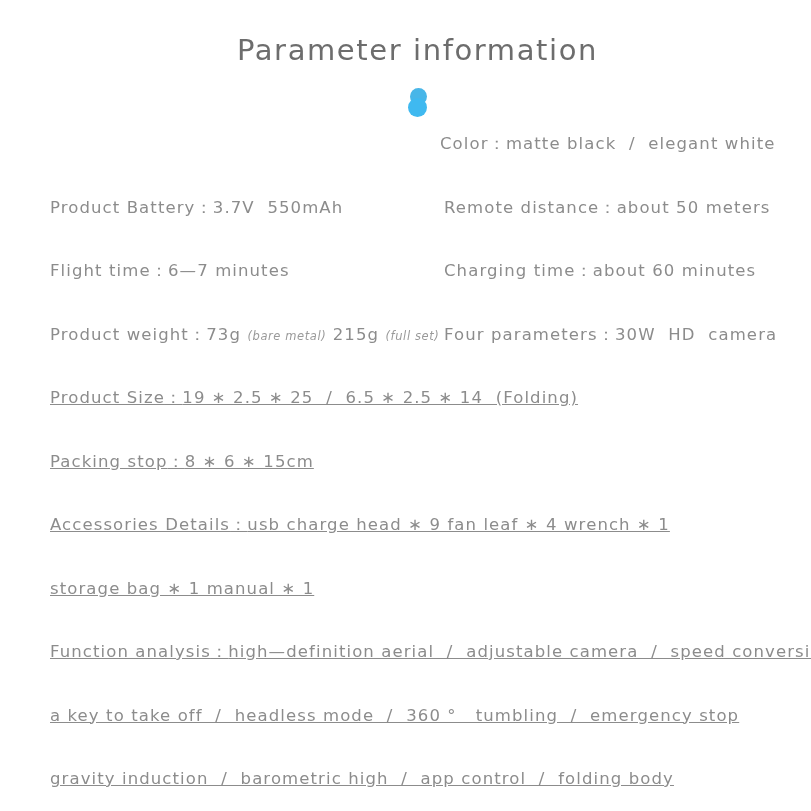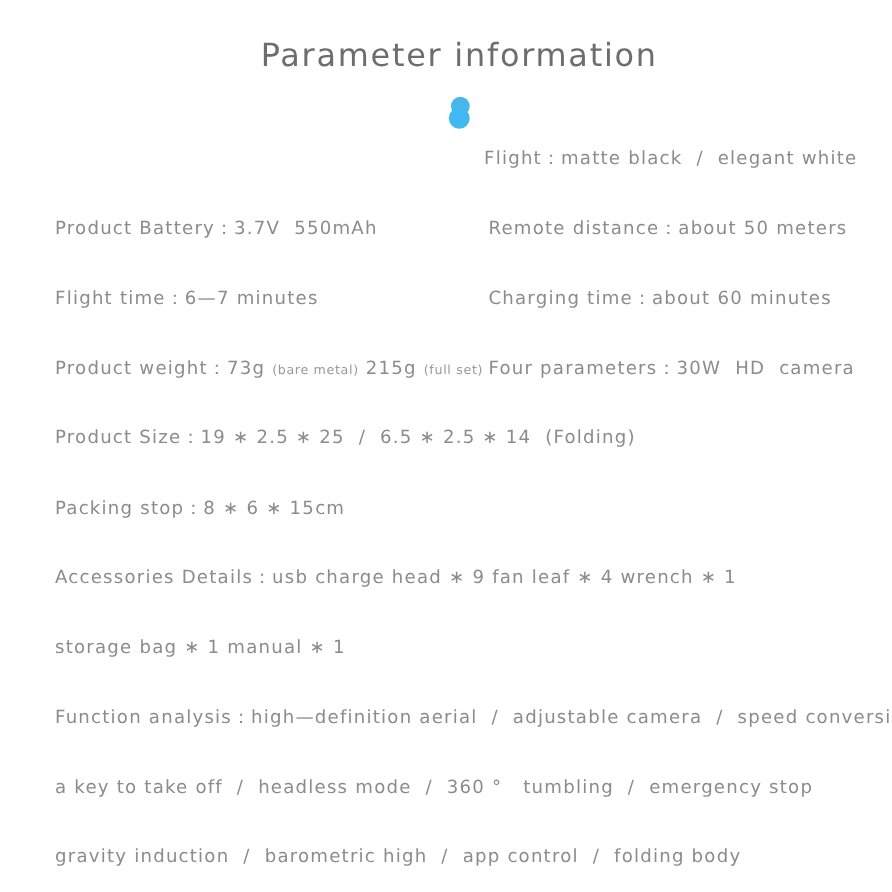--- a/index.html
+++ b/index.html
@@ -84,29 +84,30 @@
     position: absolute;
     top: 0;
     font-size: 16.5px;
     letter-spacing: 1.1px;
     color: #8c8c8c;
     line-height: 38px;
     white-space: pre;
   }
   .cell-left  { left: 50px; }
   .cell-right { left: 440px; }
-  .cell-wide  { left: 50px; }
+  .cell-wide  { left: 50px; text-decoration: underline; }
 
   
   .cell-right-indent { left: 444px; }
 
   .sub {
     font-size: 11.5px;
     letter-spacing: 0.6px;
     color: #9a9a9a;
+    font-style: italic;
   }
 
   .sep { letter-spacing: 0.8px; }
 </style>
 </head>
 <body>
 
 <div class="page">
 
   <div class="header">
@@ -114,21 +115,21 @@
 
     <div class="divider-dots">
       <span class="dot dot-top"></span>
       <span class="dot dot-bottom"></span>
     </div>
   </div>
 
   <div class="spec-body">
 
     <div class="spec-row">
-      <div class="cell cell-right"><span>Flight</span><span class="sep">：</span><span>matte black  /  elegant white</span></div>
+      <div class="cell cell-right"><span>Color</span><span class="sep">：</span><span>matte black  /  elegant white</span></div>
     </div>
 
     <div class="spec-row">
       <div class="cell cell-left"><span>Product Battery</span><span class="sep">：</span><span>3.7V  550mAh</span></div>
       <div class="cell cell-right-indent"><span>Remote distance</span><span class="sep">：</span><span>about 50 meters</span></div>
     </div>
 
     <div class="spec-row">
       <div class="cell cell-left"><span>Flight time</span><span class="sep">：</span><span>6—7 minutes</span></div>
       <div class="cell cell-right-indent"><span>Charging time</span><span class="sep">：</span><span>about 60 minutes</span></div>

